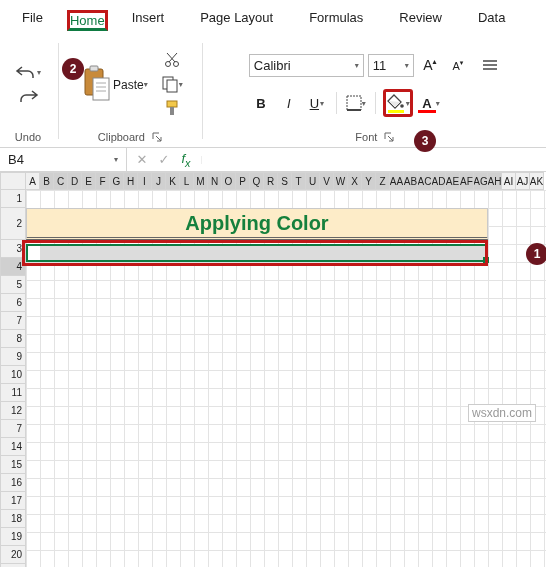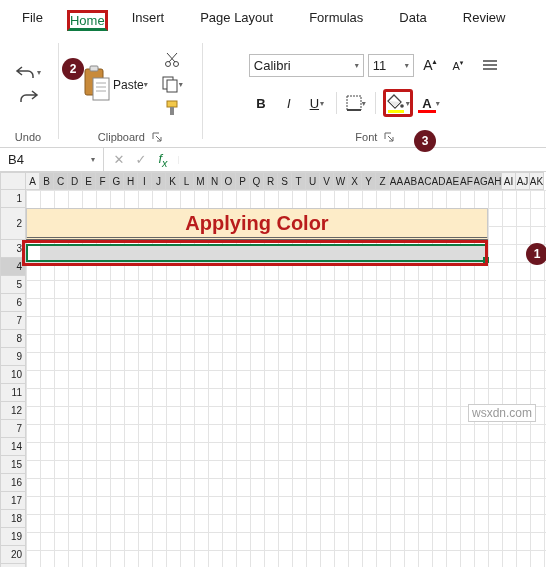--- a/index.html
+++ b/index.html
@@ -28,38 +28,38 @@
 .fontrow1 { margin-bottom: 6px; }
 select, .selectlike { font-family: inherit; font-size: 13px; padding: 3px 4px; border: 1px solid #bcbcbc; background: #fff; }
 .selectlike { display: flex; align-items: center; justify-content: space-between; }
 .fname { width: 115px; }
 .fsize { width: 46px; }
 
 .ibtn { min-width: 24px; height: 28px; display: flex; align-items: center; justify-content: center; cursor: pointer; border-radius: 3px; position: relative; }
 
 
 .nbar { display: flex; align-items: center; border-bottom: 1px solid #d4d4d4; background: #fff; }
-.namebox { width: 104px; padding: 4px 8px; border-right: 1px solid #d4d4d4; display: flex; align-items: center; justify-content: space-between; }
+.namebox { width: 127px; padding: 4px 8px; border-right: 1px solid #d4d4d4; display: flex; align-items: center; justify-content: space-between; }
 .fxctrls { display: flex; align-items: center; padding: 0 6px; gap: 4px; }
 .fxctrls .fxb { color: #aaa; width: 18px; text-align: center; }
 .fxctrls .fxb.fx { color: #15803d; font-style: italic; }
 .fbar { flex: 1; padding: 4px 6px; border-left: 1px solid #eee; }
 
 
 .grid { position: relative; overflow: hidden; }
 .colhdrs { display: flex; }
 .corner { width: 26px; height: 18px; border: 1px solid #d4d4d4; background: #f0f0f0; }
 .colhdr { width: 14px; height: 18px; border: 1px solid #d4d4d4; border-left: none; background: #f0f0f0; font-size: 10px; display: flex; align-items: center; justify-content: center; overflow: hidden; white-space: nowrap; }
 .rowarea { display: flex; }
 .rowhdrs { display: flex; flex-direction: column; }
 .rowhdr { width: 26px; height: 18px; border: 1px solid #d4d4d4; border-top: none; background: #f0f0f0; font-size: 10px; display: flex; align-items: center; justify-content: flex-end; padding-right: 3px; }
 .cells { position: relative; flex: 1; }
 .gridlines { position: absolute; inset: 0; background-image: linear-gradient(to right, #e3e3e3 1px, transparent 1px), linear-gradient(to bottom, #e3e3e3 1px, transparent 1px); background-size: 14px 18px; }
 
-.titlecell { position: absolute; left: 0; top: 18px; width: 462px; height: 32px; background: #fdecc8; display: flex; align-items: center; justify-content: center; font-weight: 700; font-size: 20px; color: #b91c1c; border: 1px solid #c9c9c9; border-bottom: 3px double #666; }
+.titlecell { position: absolute; left: 0; top: 18px; width: 462px; height: 32px; background: #fdecc8; display: flex; align-items: center; justify-content: center; font-weight: 700; font-size: 20px; color: #15803d; border: 1px solid #c9c9c9; border-bottom: 3px double #666; }
 
 .selrow { position: absolute; left: 0; top: 54px; width: 462px; height: 18px; border: 2px solid #0f7b42; background: #dcdcdc; }
 .selrow .activecell { position: absolute; left: 0; top: 0; width: 12px; height: 14px; background: #fff; }
 
 
 .hl2 { border: 3px solid #c01818; padding: 0 !important; }
 .hl1 { position: absolute; left: -4px; top: 50px; width: 466px; height: 26px; border: 3px solid #c01818; }
 .numbadge { position: absolute; width: 22px; height: 22px; border-radius: 50%; background: #6b1620; color: #fff; font-size: 12px; font-weight: bold; display: flex; align-items: center; justify-content: center; z-index: 10; }
 .numbadge.b1 { right: -2px; top: 53px; }
 .numbadge.b2 { left: 62px; top: 58px; position: fixed; }
@@ -73,22 +73,22 @@
 </style>
 </head>
 <body>
 
 <div class="menubar">
   <div class="mitem">File</div>
   <div class="mitem active hl2">Home</div>
   <div class="mitem">Insert</div>
   <div class="mitem">Page Layout</div>
   <div class="mitem">Formulas</div>
+  <div class="mitem">Review</div>
   <div class="mitem">Data</div>
-  <div class="mitem">Review</div>
 </div>
 
 <div class="numbadge b2">2</div>
 <div class="numbadge b3">3</div>
 
 <div class="ribbon">
 
   <div class="group">
     <div class="group-body">
       <div class="stackcol">

